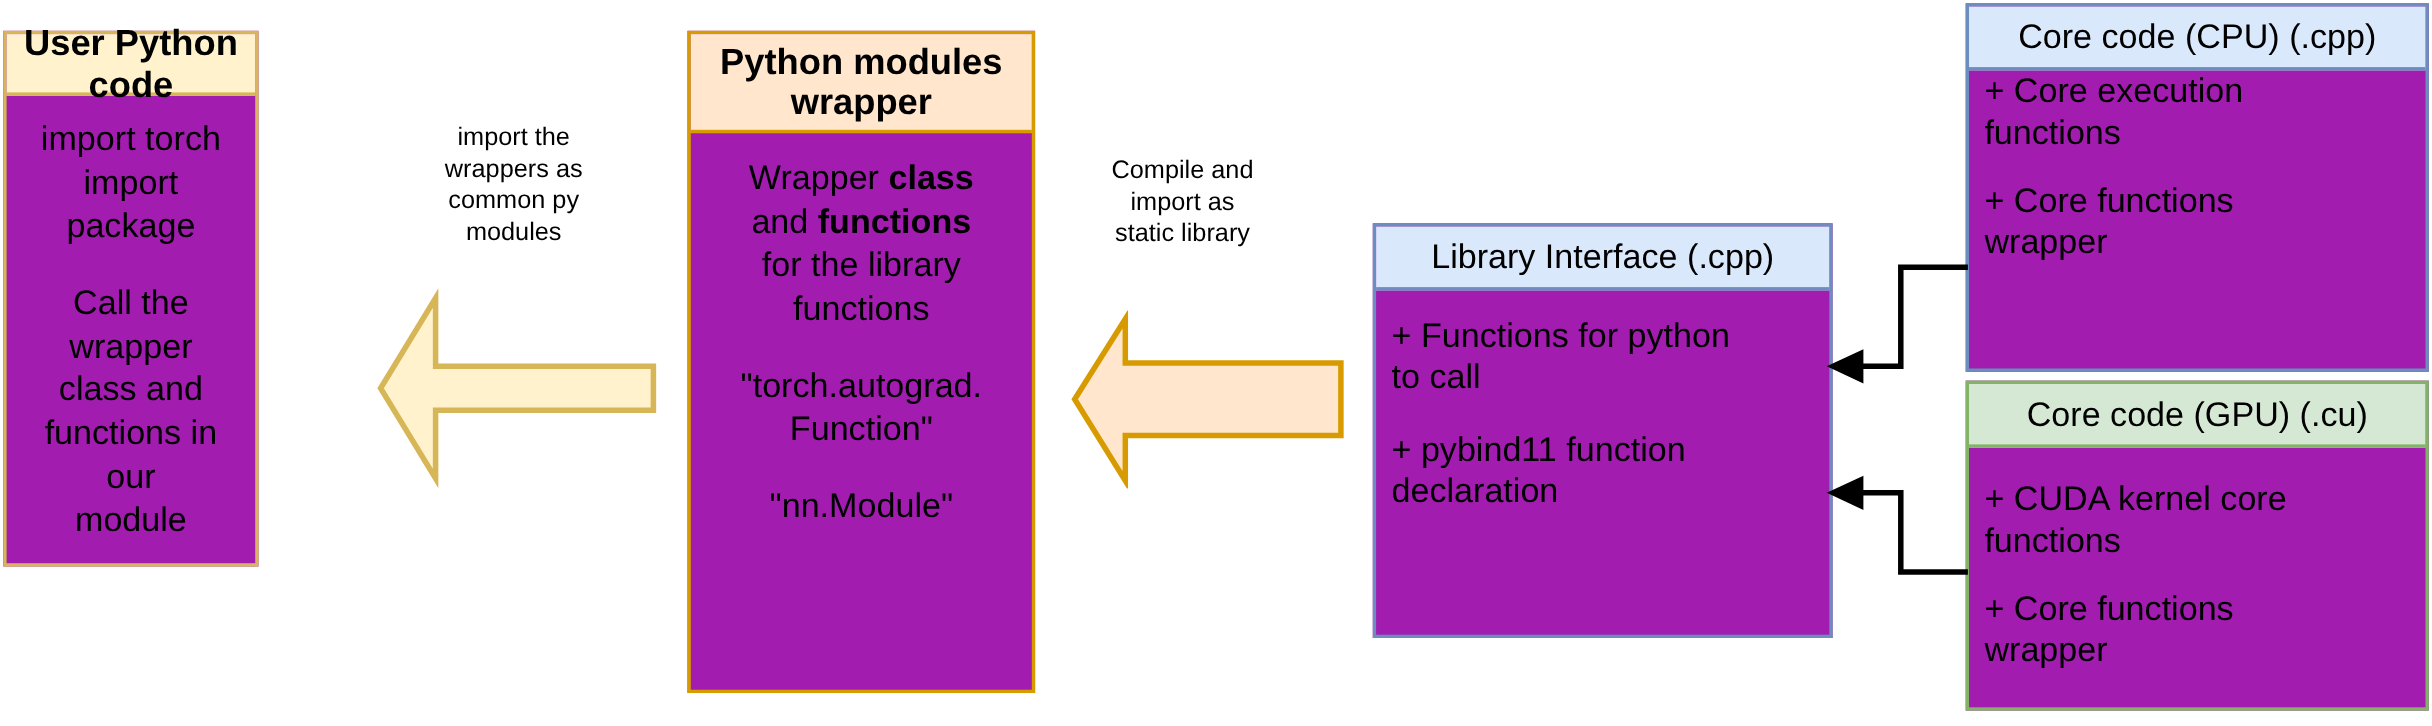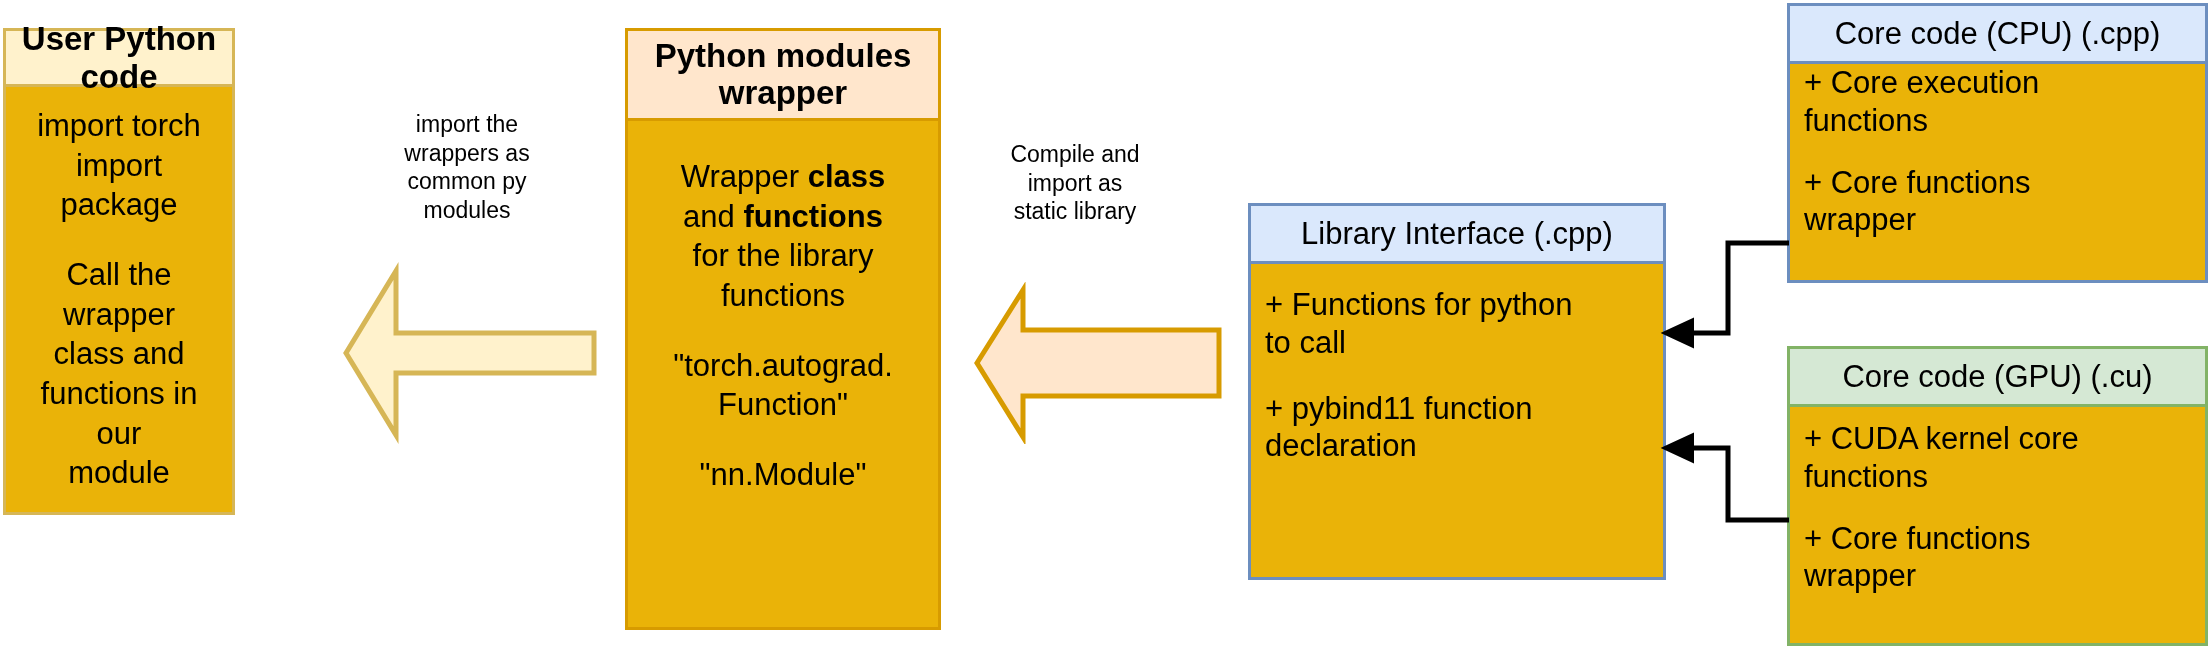--- a/index.html
+++ b/index.html
@@ -14,21 +14,21 @@
   #canvas {
     position: relative;
     width: 2211px;
     height: 660px;
     background: #ffffff;
     overflow: hidden;
   }
   .uml-box {
     position: absolute;
     box-sizing: border-box;
-    background: #eab308;
+    background: #a21caf;
     display: flex;
     flex-direction: column;
   }
   .uml-head {
     box-sizing: border-box;
     text-align: center;
     display: flex;
     align-items: center;
     justify-content: center;
     flex: none;
@@ -125,21 +125,21 @@
     <div>wrappers as</div>
     <div>common py</div>
     <div>modules</div>
   </div>
 
   <div class="uml-box box-orange" style="left:625px; top:28px; width:316px; height:602px;">
     <div class="uml-head" style="height:90px; flex-direction:column;">
       <div>Python modules</div>
       <div>wrapper</div>
     </div>
-    <div class="uml-body" style="justify-content:flex-start; padding-top:36px;align-items:center;">
+    <div class="uml-body" style="justify-content:flex-start; padding-top:21px;align-items:center;">
       <div class="center-text">
         <div><span>Wrapper </span><b>class</b></div>
         <div><span> and </span><b>functions</b></div>
         <div>for the library</div>
         <div>functions</div>
         <div class="spacer"></div>
         <div>"torch.autograd.</div>
         <div>Function"</div>
         <div class="spacer"></div>
         <div>"nn.Module"</div>
@@ -164,36 +164,36 @@
       <div class="left-text">
         <div class="row">+ Functions for python</div>
         <div class="row">to call</div>
         <div class="spacer" style="height:28px;"></div>
         <div class="row">+ pybind11 function</div>
         <div class="row">declaration</div>
       </div>
     </div>
   </div>
 
-  <div class="uml-box box-blue" style="left:1787px; top:3px; width:421px; height:280px;">
+  <div class="uml-box box-blue" style="left:1787px; top:3px; width:421px; height:335px;">
     <div class="uml-head" style="height:58px;">Core code (CPU) (.cpp)</div>
     <div class="uml-body" style="justify-content:flex-start; ">
       <div class="left-text">
         <div class="row">+ Core execution</div>
         <div class="row">functions</div>
         <div class="spacer" style="height:24px;"></div>
         <div class="row">+ Core functions</div>
         <div class="row">wrapper</div>
       </div>
     </div>
   </div>
 
   <div class="uml-box box-green" style="left:1787px; top:346px; width:421px; height:300px;">
     <div class="uml-head" style="height:58px;">Core code (GPU) (.cu)</div>
-    <div class="uml-body" style="justify-content:flex-start; padding-top:13px;">
+    <div class="uml-body" style="justify-content:flex-start; padding-top:28px;">
       <div class="left-text">
         <div class="row">+ CUDA kernel core</div>
         <div class="row">functions</div>
         <div class="spacer" style="height:24px;"></div>
         <div class="row">+ Core functions</div>
         <div class="row">wrapper</div>
       </div>
     </div>
   </div>
 

